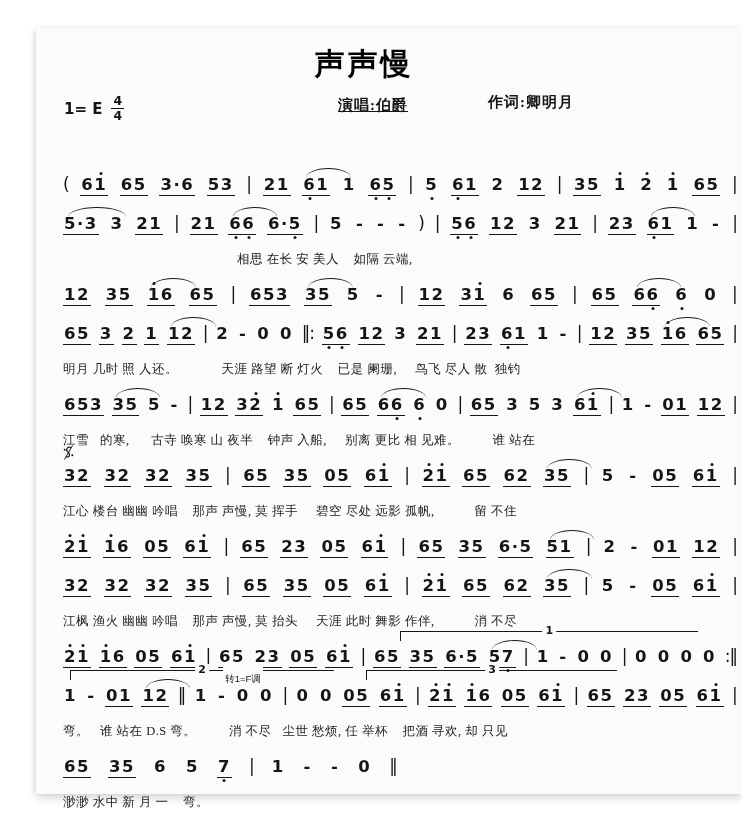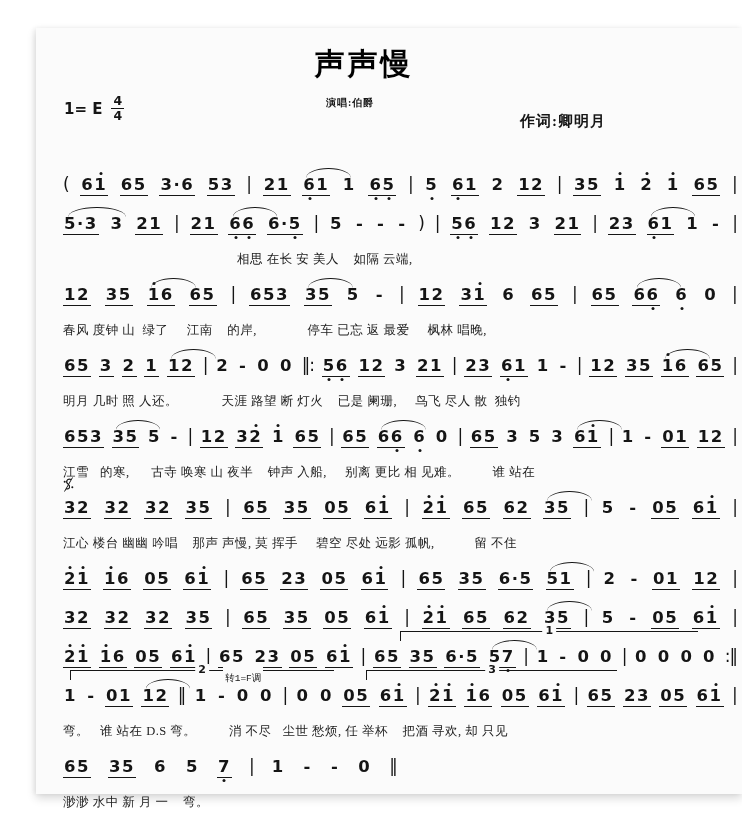--- a/index.html
+++ b/index.html
@@ -20,26 +20,26 @@
   }
   .keysig{
     position:absolute;left:28px;top:66px;font-size:15px;font-weight:bold;
     display:flex;align-items:center;gap:9px;
   }
   .timesig{display:inline-flex;flex-direction:column;align-items:center;
     font-size:12.5px;line-height:1.15;font-weight:bold;}
   .timesig .num{border-bottom:1.5px solid #111;padding:0 2px;}
   .timesig .den{padding:0 2px;}
   .performer{
-    position:absolute;left:290px;top:68px;font-size:10px;font-weight:600;
-    font-family:"Liberation Serif",serif;letter-spacing:1px;
+    position:absolute;left:302px;top:68px;font-size:15px;font-weight:600;
+    font-family:"Liberation Serif",serif;letter-spacing:1px;text-decoration:underline;
   }
   .credits{
-    position:absolute;left:484px;top:60px;font-size:15px;line-height:1.95;
-    font-family:"Liberation Serif",serif;font-weight:600;letter-spacing:1px;margin-top:19px;
+    position:absolute;left:452px;top:60px;font-size:15px;line-height:1.95;
+    font-family:"Liberation Serif",serif;font-weight:600;letter-spacing:1px;
   }
   
   .systems{padding:2px 5px 0 27px;}
   .system{position:relative;margin-bottom:13px;}
   .music{
     display:flex;justify-content:space-between;align-items:flex-end;
     font-weight:700;font-size:16.5px;height:26px;white-space:nowrap;
   }
   .music.nofill{justify-content:flex-start;gap:17px;}
   .tok{position:relative;display:inline-flex;padding:0 1px 2px 1px;
@@ -56,21 +56,21 @@
   .lyrics{
     white-space:pre;font-size:12.5px;line-height:16px;margin-top:16px;color:#1c1c1c;
     font-family:"Liberation Serif",serif;letter-spacing:0.5px;
   }
   .volta{position:absolute;top:-11px;height:9px;
     border-top:1.5px solid #161616;border-left:1.5px solid #161616;}
   .vnum{position:absolute;top:-7px;left:50%;transform:translateX(-50%);
     font-size:11px;font-weight:bold;background:var(--paper,#fbfbfb);padding:0 3px;line-height:1;}
   .vnote{position:absolute;top:-5px;left:58%;font-size:9.5px;line-height:1;
     background:var(--paper,#fbfbfb);padding:8px 2px;white-space:nowrap;
-    font-family:Liberation Mono, monospace;}
+    font-family:Liberation Sans, sans-serif;}
   .segno{position:absolute;left:0;top:-16px;width:11px;height:15px;}
 </style>
 </head>
 <body style="--ink: #151515; --paper: #fbfbfb;">
 
 <div class="page">
   <div class="header">
     <div class="title">声声慢</div>
     <div class="keysig">
       <span>1= E</span>
@@ -294,21 +294,20 @@
             <span class="d db">6</span>
           </span>
           <span class="tok">
             <span class="d db">6</span>
           </span>
           <span class="tok">
             <span class="d">0</span>
           </span>
           <span class="bar">|</span>
         </div>
-        <div class="lyrics">春风 度钟 山  绿了     江南    的岸,              停车 已忘 返 最爱     枫林 唱晚,</div>
       </div>
       <div class="system">
         <div class="music">
           <span class="tok u">
             <span class="d">6</span>
             <span class="d">5</span>
           </span>
           <span class="tok u">
             <span class="d">3</span>
           </span>
@@ -682,20 +681,21 @@
           <span class="tok u">
             <span class="d">0</span>
             <span class="d">5</span>
           </span>
           <span class="tok u">
             <span class="d">6</span>
             <span class="d da">1</span>
           </span>
           <span class="bar">|</span>
         </div>
+        <div class="lyrics">江枫 渔火 幽幽 吟唱    那声 声慢, 莫 抬头     天涯 此时 舞影 作伴,           消 不尽</div>
       </div>
       <div class="system">
         <div class="volta" style="left: 50%; width: 44%;">
           <span class="vnum">1</span>
         </div>
         <div class="music">
           <span class="tok u">
             <span class="d da">2</span>
             <span class="d da">1</span>
           </span>

